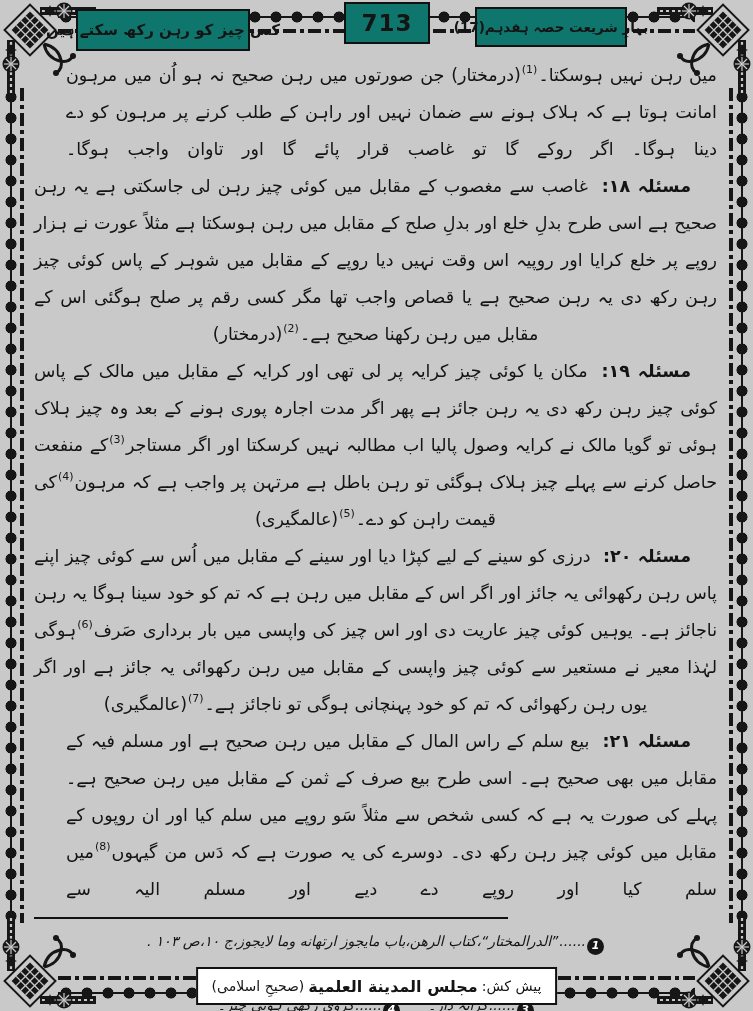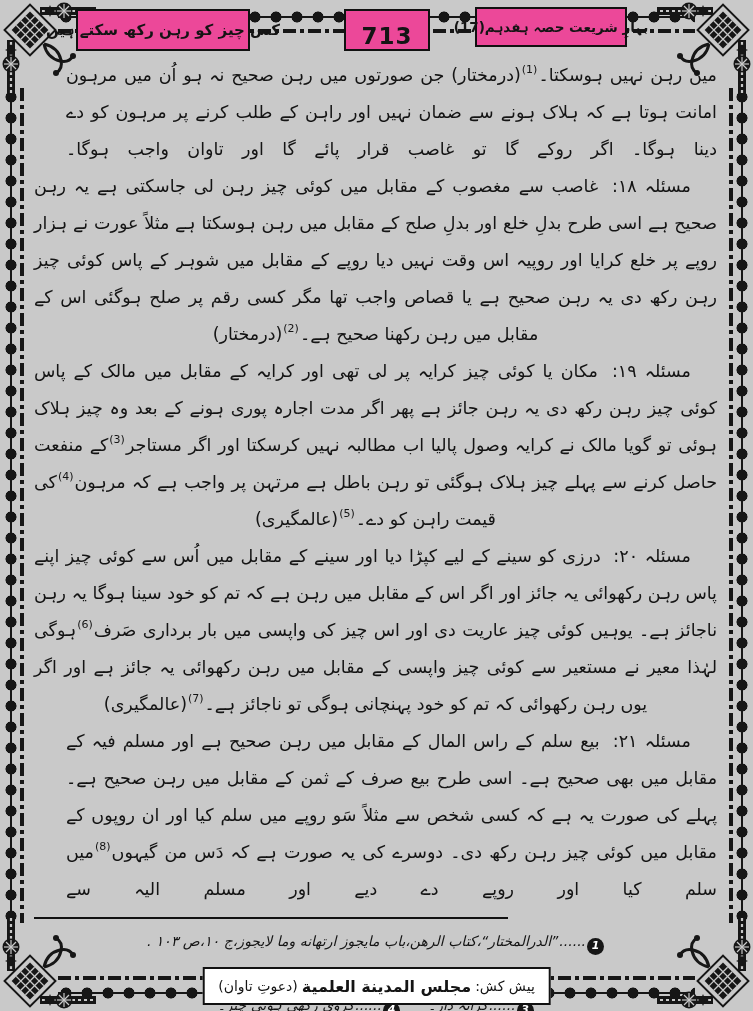--- a/index.html
+++ b/index.html
@@ -42,41 +42,41 @@
   .right-beads{right:3px;top:88px;bottom:88px;}
   .right-dash{right:20px;top:88px;bottom:88px;}
   .corner{position:absolute;width:96px;height:96px;z-index:2;}
   .c-tl{top:0;left:0;}
   .c-tr{top:0;right:0;transform:scaleX(-1);}
   .c-bl{bottom:0;left:0;transform:scaleY(-1);}
   .c-br{bottom:0;right:0;transform:scale(-1,-1);}
   
   .hbox{
     position:absolute;z-index:3;
-    background:#ec4899;border:2.5px solid #111;
+    background:#0f766e;border:2.5px solid #111;
     display:flex;align-items:center;justify-content:center;
     white-space:nowrap;
   }
   .hbox-left{left:76px;top:9px;width:170px;height:38px;font-size:15px;font-weight:bold;}
-  .hbox-num{left:344px;top:9px;width:82px;height:38px;font-size:23px;font-weight:bold;letter-spacing:1px;font-family:"DejaVu Sans",sans-serif;align-items:flex-end;}
+  .hbox-num{left:344px;top:2px;width:82px;height:38px;font-size:23px;font-weight:bold;letter-spacing:1px;font-family:"DejaVu Sans",sans-serif;}
   .hbox-right{right:126px;top:7px;width:148px;height:36px;font-size:13.5px;font-weight:bold;}
   
   .content{
     position:absolute;z-index:2;
     top:57px;right:36px;left:34px;
     font-size:17.5px;line-height:37px;
   }
   .para{
     margin:0;
     text-align:justify;
     text-align-last:center;
   }
   .para.full-last{text-align-last:justify;margin-left:32px;}
   .para.indent{text-indent:26px;}
-  .masala{font-weight:normal;padding-left:6px;}
+  .masala{font-weight:bold;padding-left:6px;}
   sup.fnref{font-size:11px;line-height:0;vertical-align:8px;padding:0 1px;}
   
   .fn-divider{
     width:474px;height:0;
     border-top:2.5px solid #111;
     margin:9px auto 6px 0;
   }
   .footnotes{font-size:14px;}
   .fn-row{text-align:center;line-height:32px;white-space:nowrap;}
   .fn-item{display:inline-block;margin:0 14px;font-style:italic;}
@@ -290,16 +290,16 @@
     <div class="footnotes" id="footnotes">
         <div class="fn-row"><span class="fn-item"><span class="fn-circle">1</span><span class="fn-leader">......</span><span>”الدرالمختار“،کتاب الرهن،باب مایجوز ارتهانه وما لایجوز،ج ١٠،ص ١٠٣ .</span></span></div>
         <div class="fn-row"><span class="fn-item"><span class="fn-circle">2</span><span class="fn-leader">......</span><span>المرجع السابق،ص ١٠٤ .</span></span></div>
         <div class="fn-row"><span class="fn-item"><span class="fn-circle">3</span><span class="fn-leader">......</span><span>کرایہ دار۔</span></span><span class="fn-item"><span class="fn-circle">4</span><span class="fn-leader">......</span><span>گروی رکھی ہوئی چیز۔</span></span></div>
       </div>
   </div>
 
   <div class="footer-box">
     <span>پیش کش:</span>
     <span class="footer-org">مجلس المدینة العلمیة</span>
-    <span>(دعوتِ تاوان)</span>
+    <span>(صحیحِ اسلامی)</span>
   </div>
 
 </div>
 
 </body></html>

